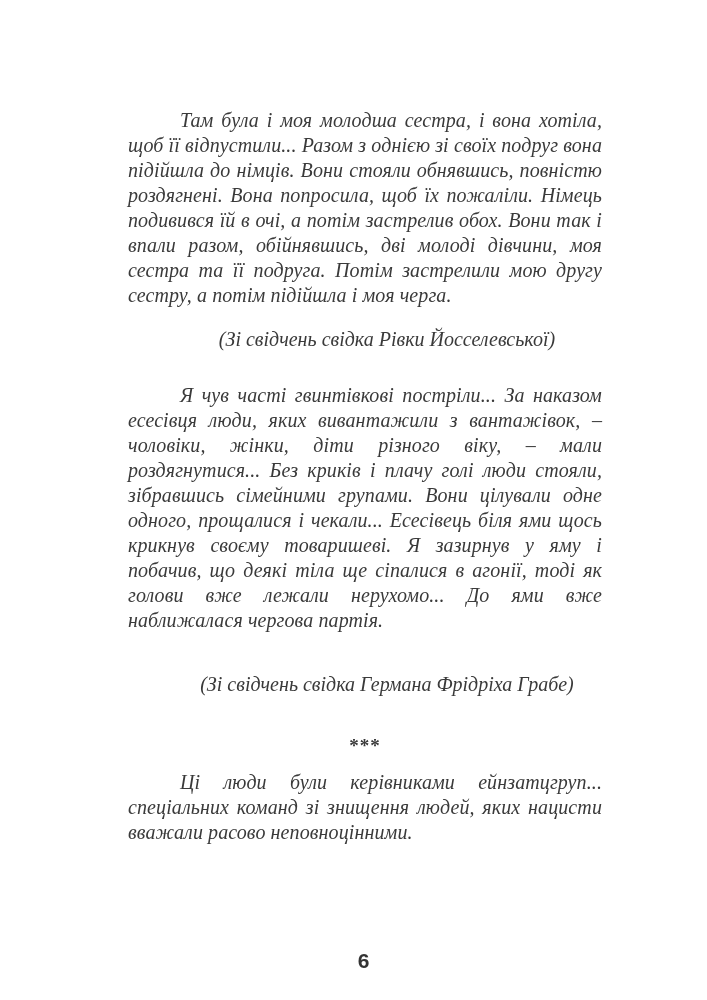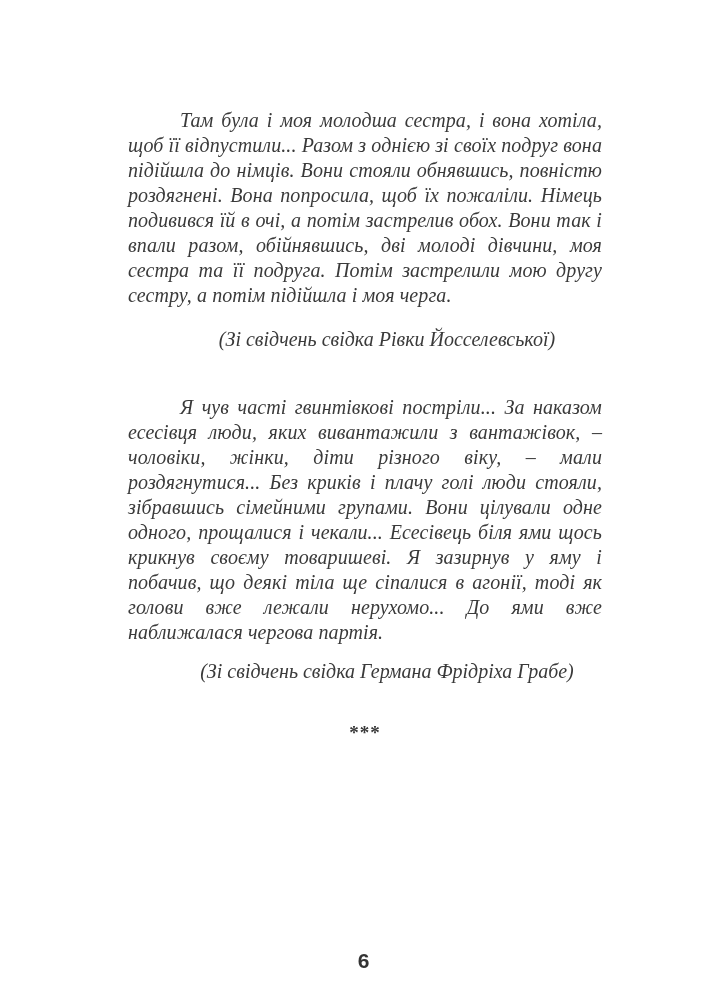--- a/index.html
+++ b/index.html
@@ -40,23 +40,23 @@
   .attribution {
     font-style: italic;
     font-size: 20px;
     line-height: 25px;
     text-align: center;
     text-indent: 44px;
     color: #3a3a3a;
     margin-top: 9px;
   }
 
-  .para.testimony-2 { margin-top: 33px; }
+  .para.testimony-2 { margin-top: 21px; }
 
-  .attribution.attr-2 { margin-top: 4px; }
+  .attribution.attr-2 { margin-top: 29px; }
 
   .separator {
     margin-top: 26px;
     text-align: center;
     font-style: normal;
     font-weight: bold;
     font-size: 19px;
     line-height: 25px;
     letter-spacing: 1px;
     color: #3a3a3a;
@@ -100,19 +100,20 @@
 
     <p class="attribution attr-1">(Зі свідчень свідка Рівки Йосселевської)</p>
 
     <p class="para testimony-2">Я чув часті гвинтівкові постріли... За наказом есесівця люди, яких вивантажили з вантажівок, – чоловіки, жінки, діти різного віку, – мали роздягнутися... Без криків і плачу голі люди стояли, зібравшись сімейними групами. Вони цілували одне одного, прощалися і чекали... Есесівець біля ями щось крикнув своєму товаришеві. Я зазирнув у яму і побачив, що деякі тіла ще сіпалися в агонії, тоді як голови вже лежали нерухомо... До ями вже наближалася чергова партія.</p>
 
     <p class="attribution attr-2">(Зі свідчень свідка Германа Фрідріха Грабе)</p>
 
     <p class="separator">***</p>
 
 
+    <p class="para news-2">Ці люди були керівниками ейнзатцгруп... спеціальних команд зі знищення людей, яких нацисти вважали расово неповноцінними.</p>
 
 
   </div>
 
   <div class="page-number">6</div>
 
 </div>
 
 </body></html>

